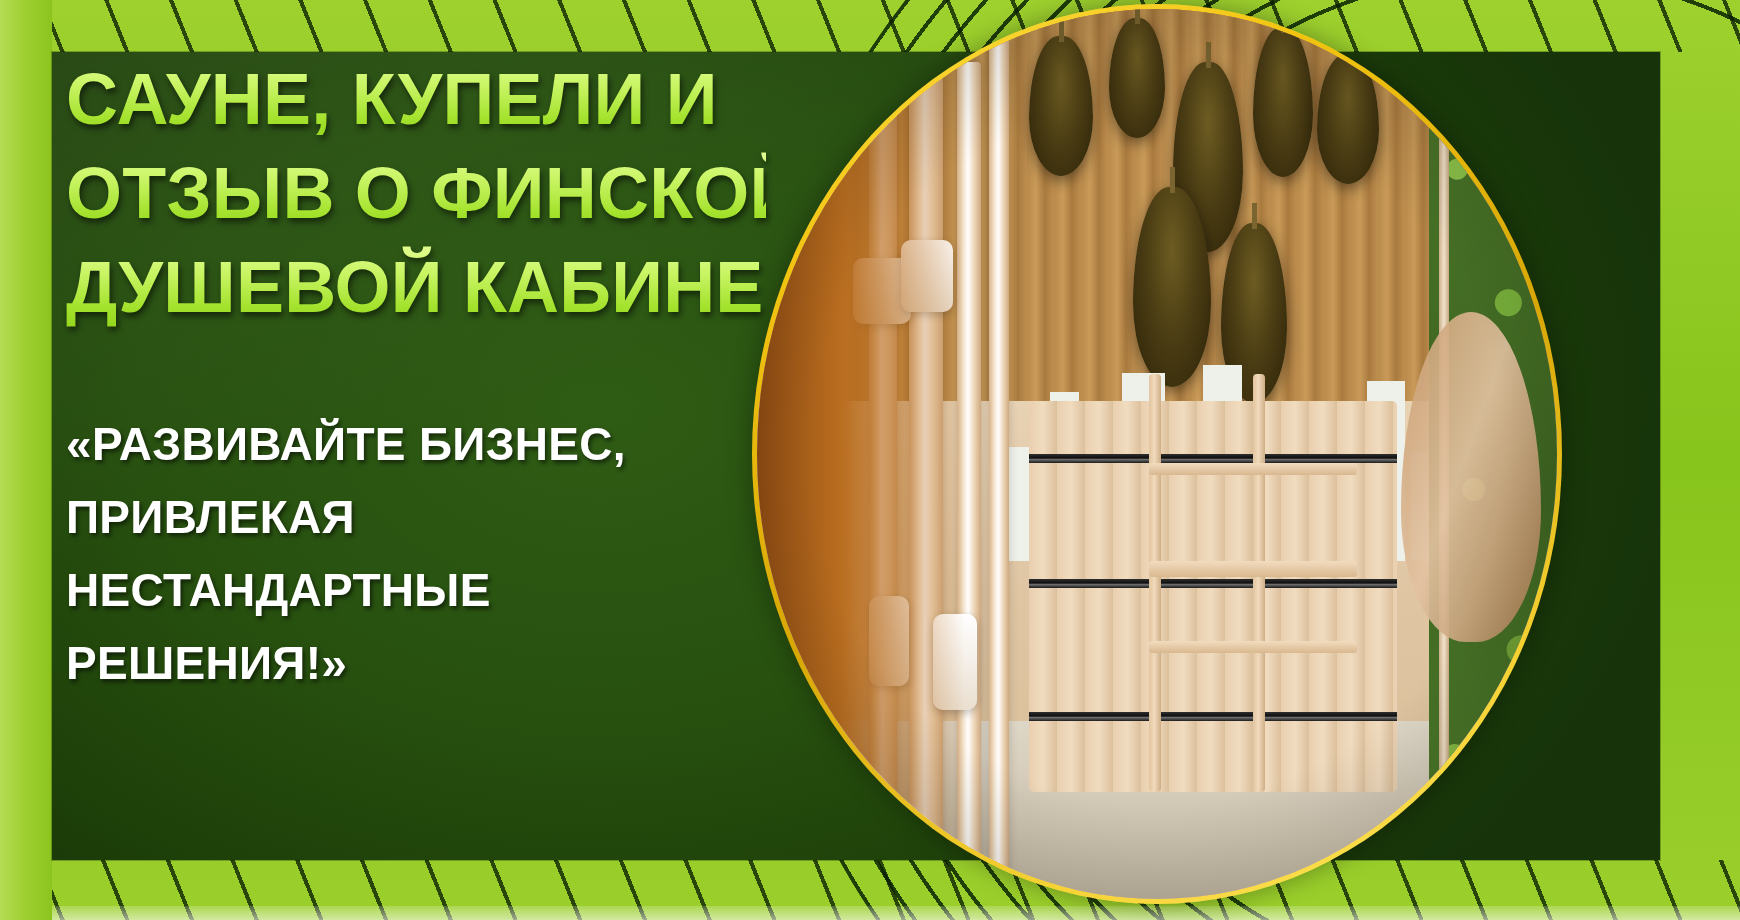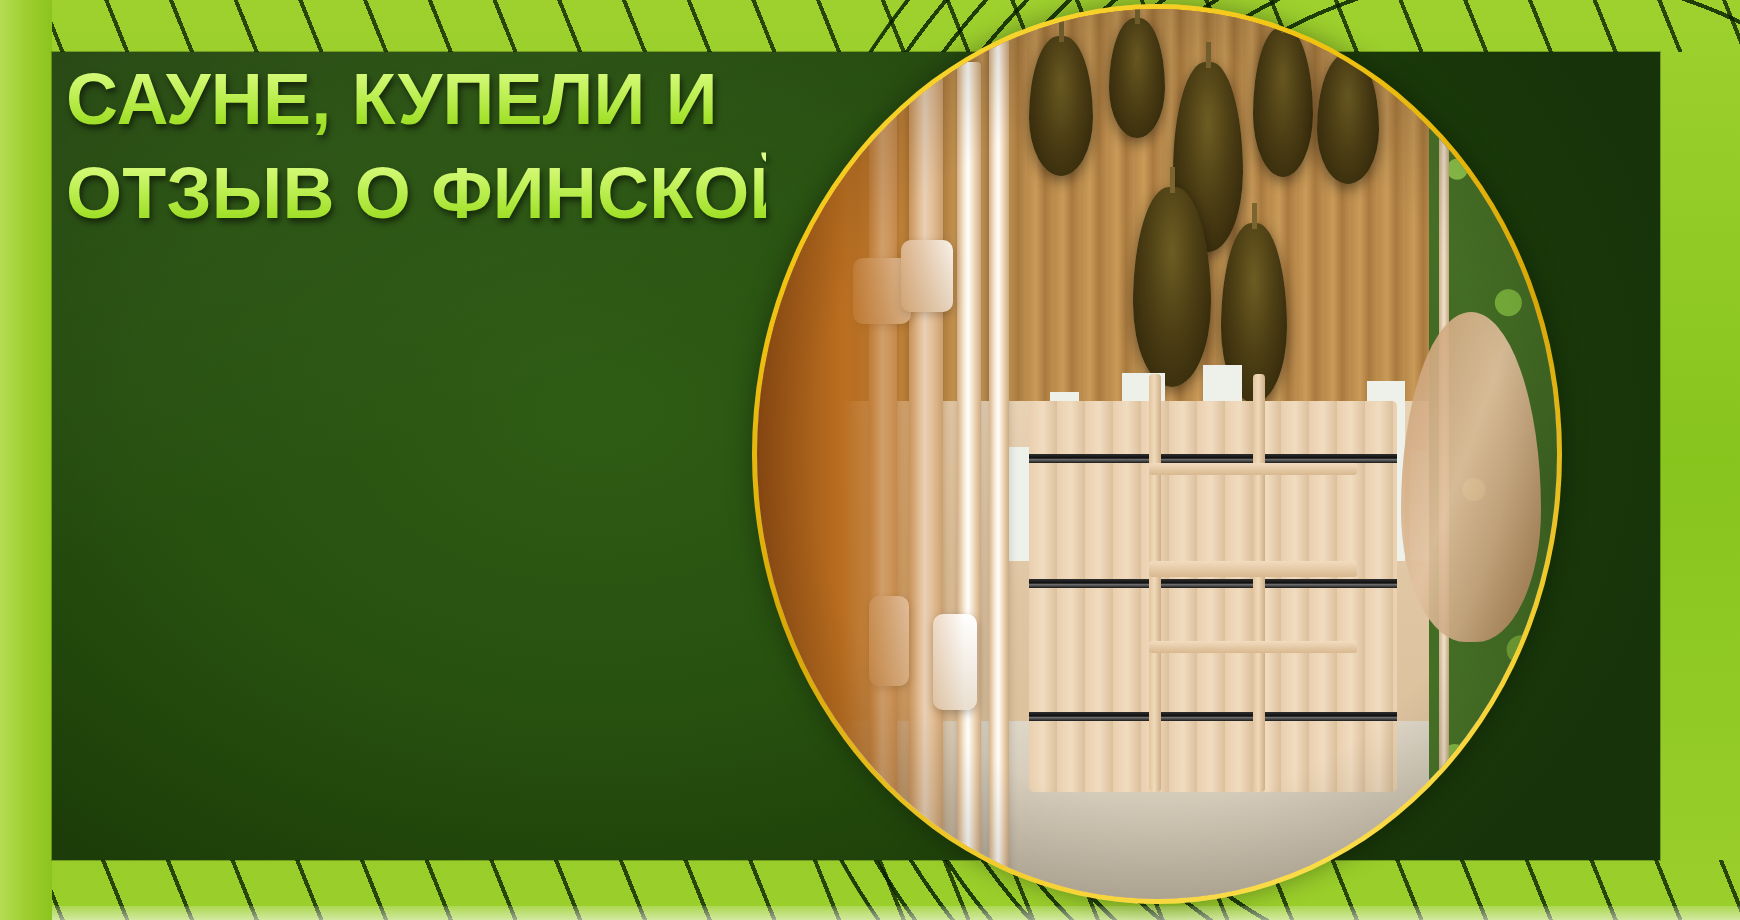--- a/index.html
+++ b/index.html
@@ -195,16 +195,23 @@
       <div class="bowl"></div>
 
       <div class="sc sc-leftglow"></div>
       <div class="photo-shade"></div>
     </div>
   </div>
 
   <div class="title">
     <div class="title-line">САУНЕ, КУПЕЛИ И</div>
     <div class="title-line">ОТЗЫВ О ФИНСКОЙ</div>
-  </div>
-
+    <div class="title-line">ДУШЕВОЙ КАБИНЕ</div>
+  </div>
+
+  <div class="subtitle">
+    <div class="sub-line">«РАЗВИВАЙТЕ БИЗНЕС,</div>
+    <div class="sub-line">ПРИВЛЕКАЯ</div>
+    <div class="sub-line">НЕСТАНДАРТНЫЕ</div>
+    <div class="sub-line">РЕШЕНИЯ!»</div>
+  </div>
 
 </div>
 
 </body></html>

